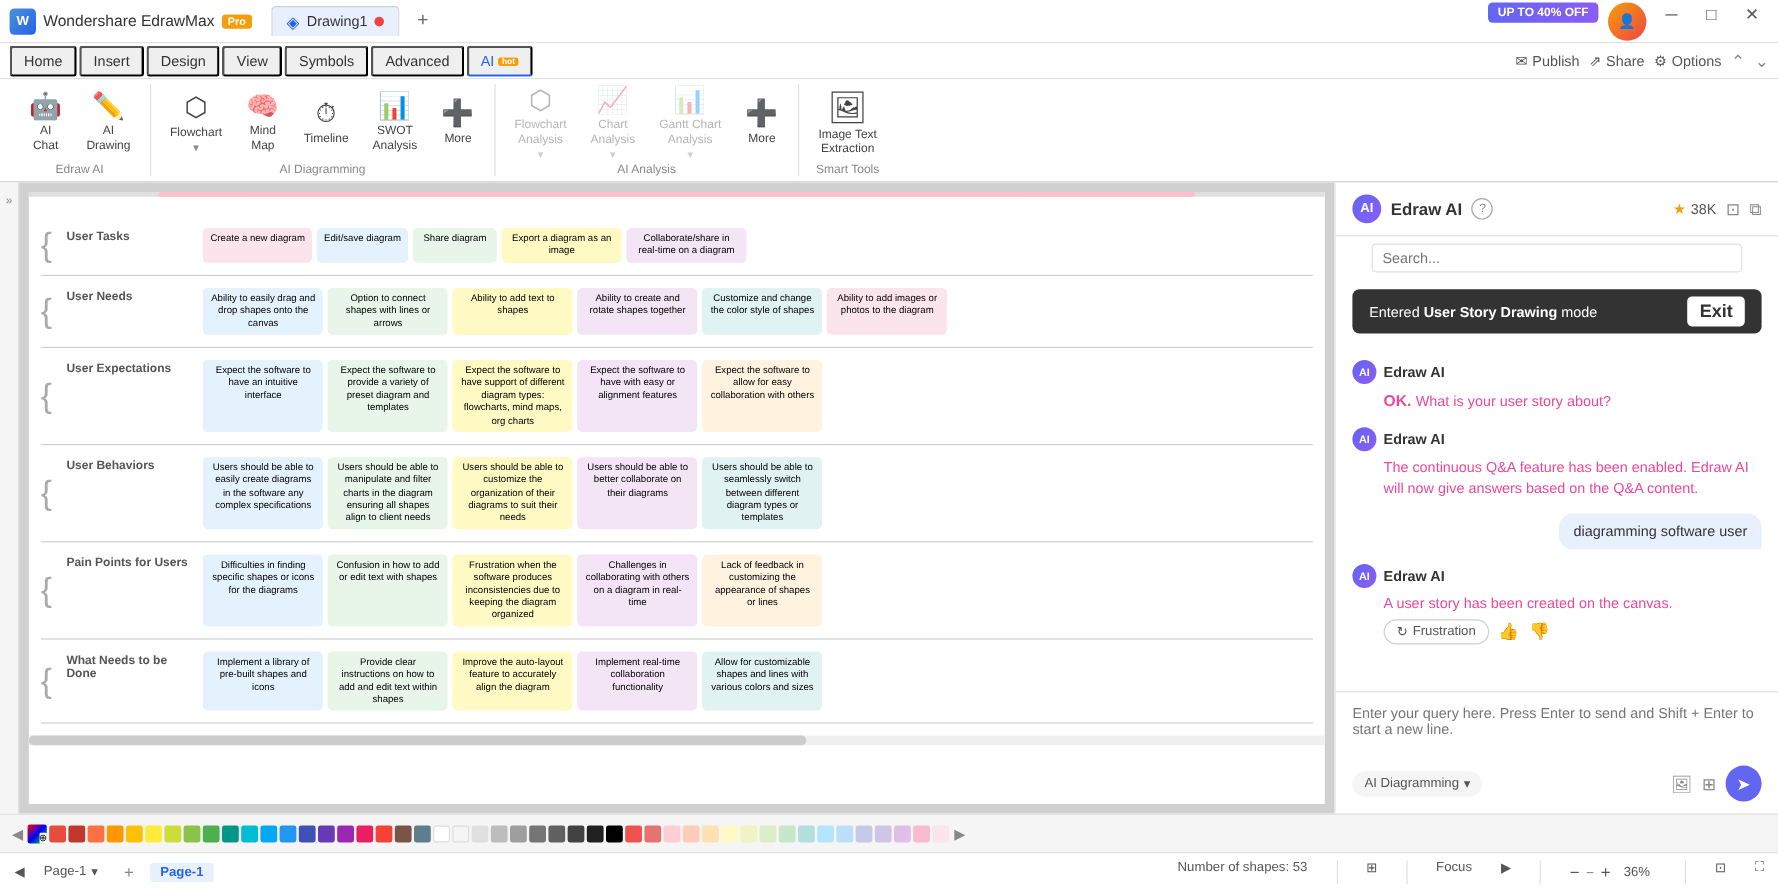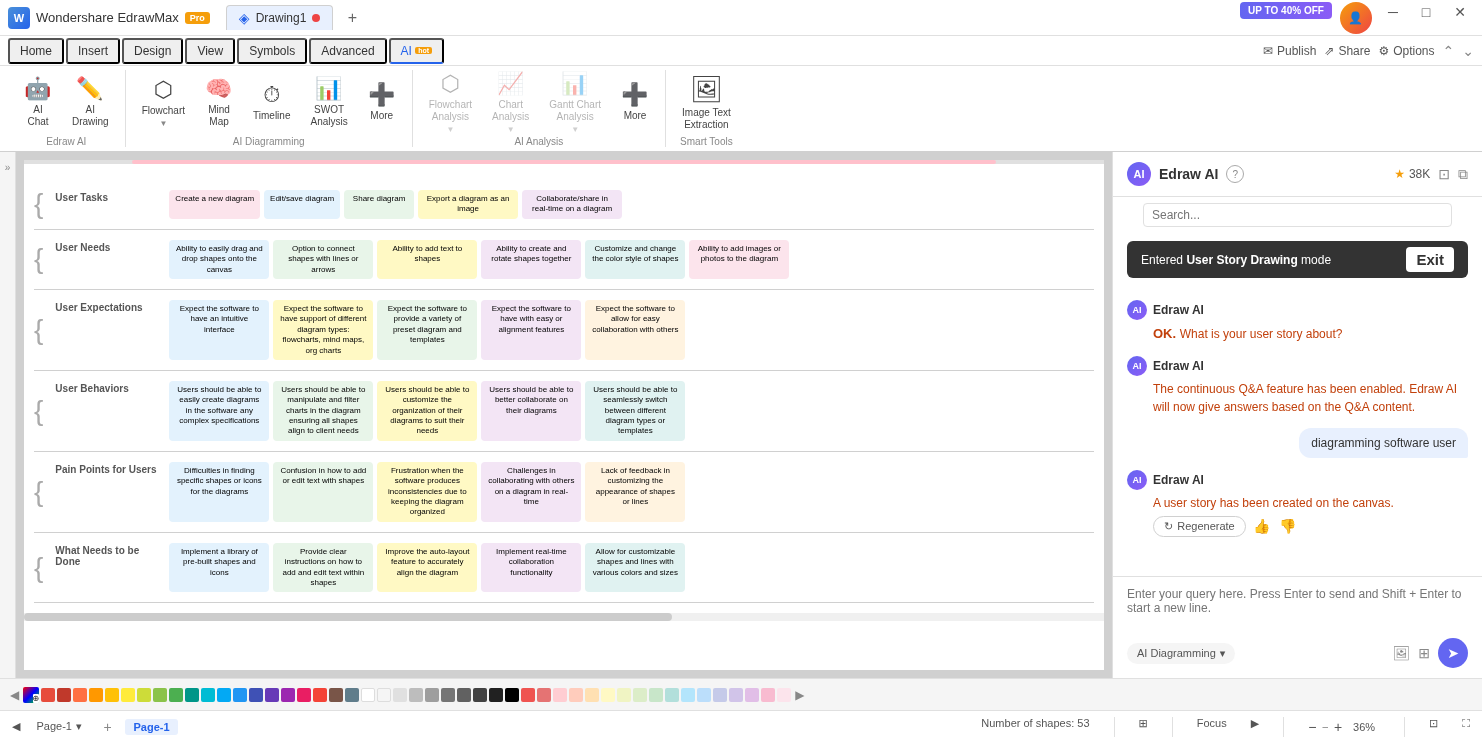--- a/index.html
+++ b/index.html
@@ -89,21 +89,21 @@
     .mode-banner { background: #333; color: #fff; font-size: 12px; padding: 6px 14px; display: flex; align-items: center; gap: 8px; margin: 8px 14px; border-radius: 6px; }
     .mode-text { flex: 1; }
     .mode-bold { font-weight: bold; }
     .exit-btn { background: #fff; color: #333; border: none; border-radius: 4px; padding: 4px 10px; font-size: 15px; font-weight: 600; cursor: pointer; }
 
     .ai-messages { flex: 1; overflow-y: auto; padding: 14px; display: flex; flex-direction: column; gap: 12px; }
     .ai-msg { display: flex; flex-direction: column; gap: 4px; }
     .ai-msg-header { display: flex; align-items: center; gap: 6px; }
     .ai-msg-logo { width: 20px; height: 20px; border-radius: 50%; background: linear-gradient(135deg, #6366f1, #8b5cf6); display: flex; align-items: center; justify-content: center; color: #fff; font-size: 9px; font-weight: bold; }
     .ai-msg-name { font-size: 12px; font-weight: 600; color: #333; }
-    .ai-msg-text { font-size: 12px; color: #c2410c; line-height: 1.5; padding-left: 26px; }
+    .ai-msg-text { font-size: 12px; color: #ec4899; line-height: 1.5; padding-left: 26px; }
     .view-example { color: #6366f1; text-decoration: none; font-size: 12px; }
     .user-bubble { background: #e8f0fe; color: #333; font-size: 12px; padding: 8px 12px; border-radius: 12px 12px 2px 12px; align-self: flex-end; max-width: 80%; }
     .msg-ok { font-size: 13px; font-weight: 600; }
 
     .regen-row { display: flex; align-items: center; gap: 8px; padding-left: 26px; }
     .regen-btn { display: flex; align-items: center; gap: 4px; background: none; border: 1px solid #d0d0d0; border-radius: 12px; padding: 3px 10px; font-size: 11px; color: #555; cursor: pointer; }
     .thumb-btn { background: none; border: none; cursor: pointer; color: #888; font-size: 14px; }
 
     .ai-input-area { border-top: 1px solid #e0e0e0; padding: 10px 14px; }
     .ai-input { width: 100%; border: none; outline: none; font-size: 12px; color: #555; resize: none; height: 40px; font-family: inherit; }
@@ -299,22 +299,22 @@
               <div class="card teal">Customize and change the color style of shapes</div>
               <div class="card pink">Ability to add images or photos to the diagram</div>
             </div>
           </div>
 
           <div class="row-group">
             <div class="brace">{</div>
             <div class="row-label">User Expectations</div>
             <div class="row-cards">
               <div class="card blue">Expect the software to have an intuitive interface</div>
+              <div class="card green">Expect the software to provide a variety of preset diagram and templates</div>
               <div class="card yellow">Expect the software to have support of different diagram types: flowcharts, mind maps, org charts</div>
-              <div class="card green">Expect the software to provide a variety of preset diagram and templates</div>
               <div class="card purple">Expect the software to have with easy or alignment features</div>
               <div class="card orange">Expect the software to allow for easy collaboration with others</div>
             </div>
           </div>
 
           <div class="row-group">
             <div class="brace">{</div>
             <div class="row-label">User Behaviors</div>
             <div class="row-cards">
               <div class="card blue">Users should be able to easily create diagrams in the software any complex specifications</div>
@@ -412,21 +412,21 @@
 
         <div class="ai-msg">
           <div class="ai-msg-header">
             <div class="ai-msg-logo">AI</div>
             <span class="ai-msg-name">Edraw AI</span>
           </div>
           <div class="ai-msg-text">A user story has been created on the canvas.</div>
           <div class="regen-row">
             <button class="regen-btn">
               <span>↻</span>
-              <span>Regenerate</span>
+              <span>Frustration</span>
             </button>
             <button class="thumb-btn">👍</button>
             <button class="thumb-btn">👎</button>
           </div>
         </div>
       </div>
 
       <div class="ai-input-area">
         <textarea class="ai-input" placeholder="Enter your query here. Press Enter to send and Shift + Enter to start a new line." style=""></textarea>
         <div class="ai-input-footer">

